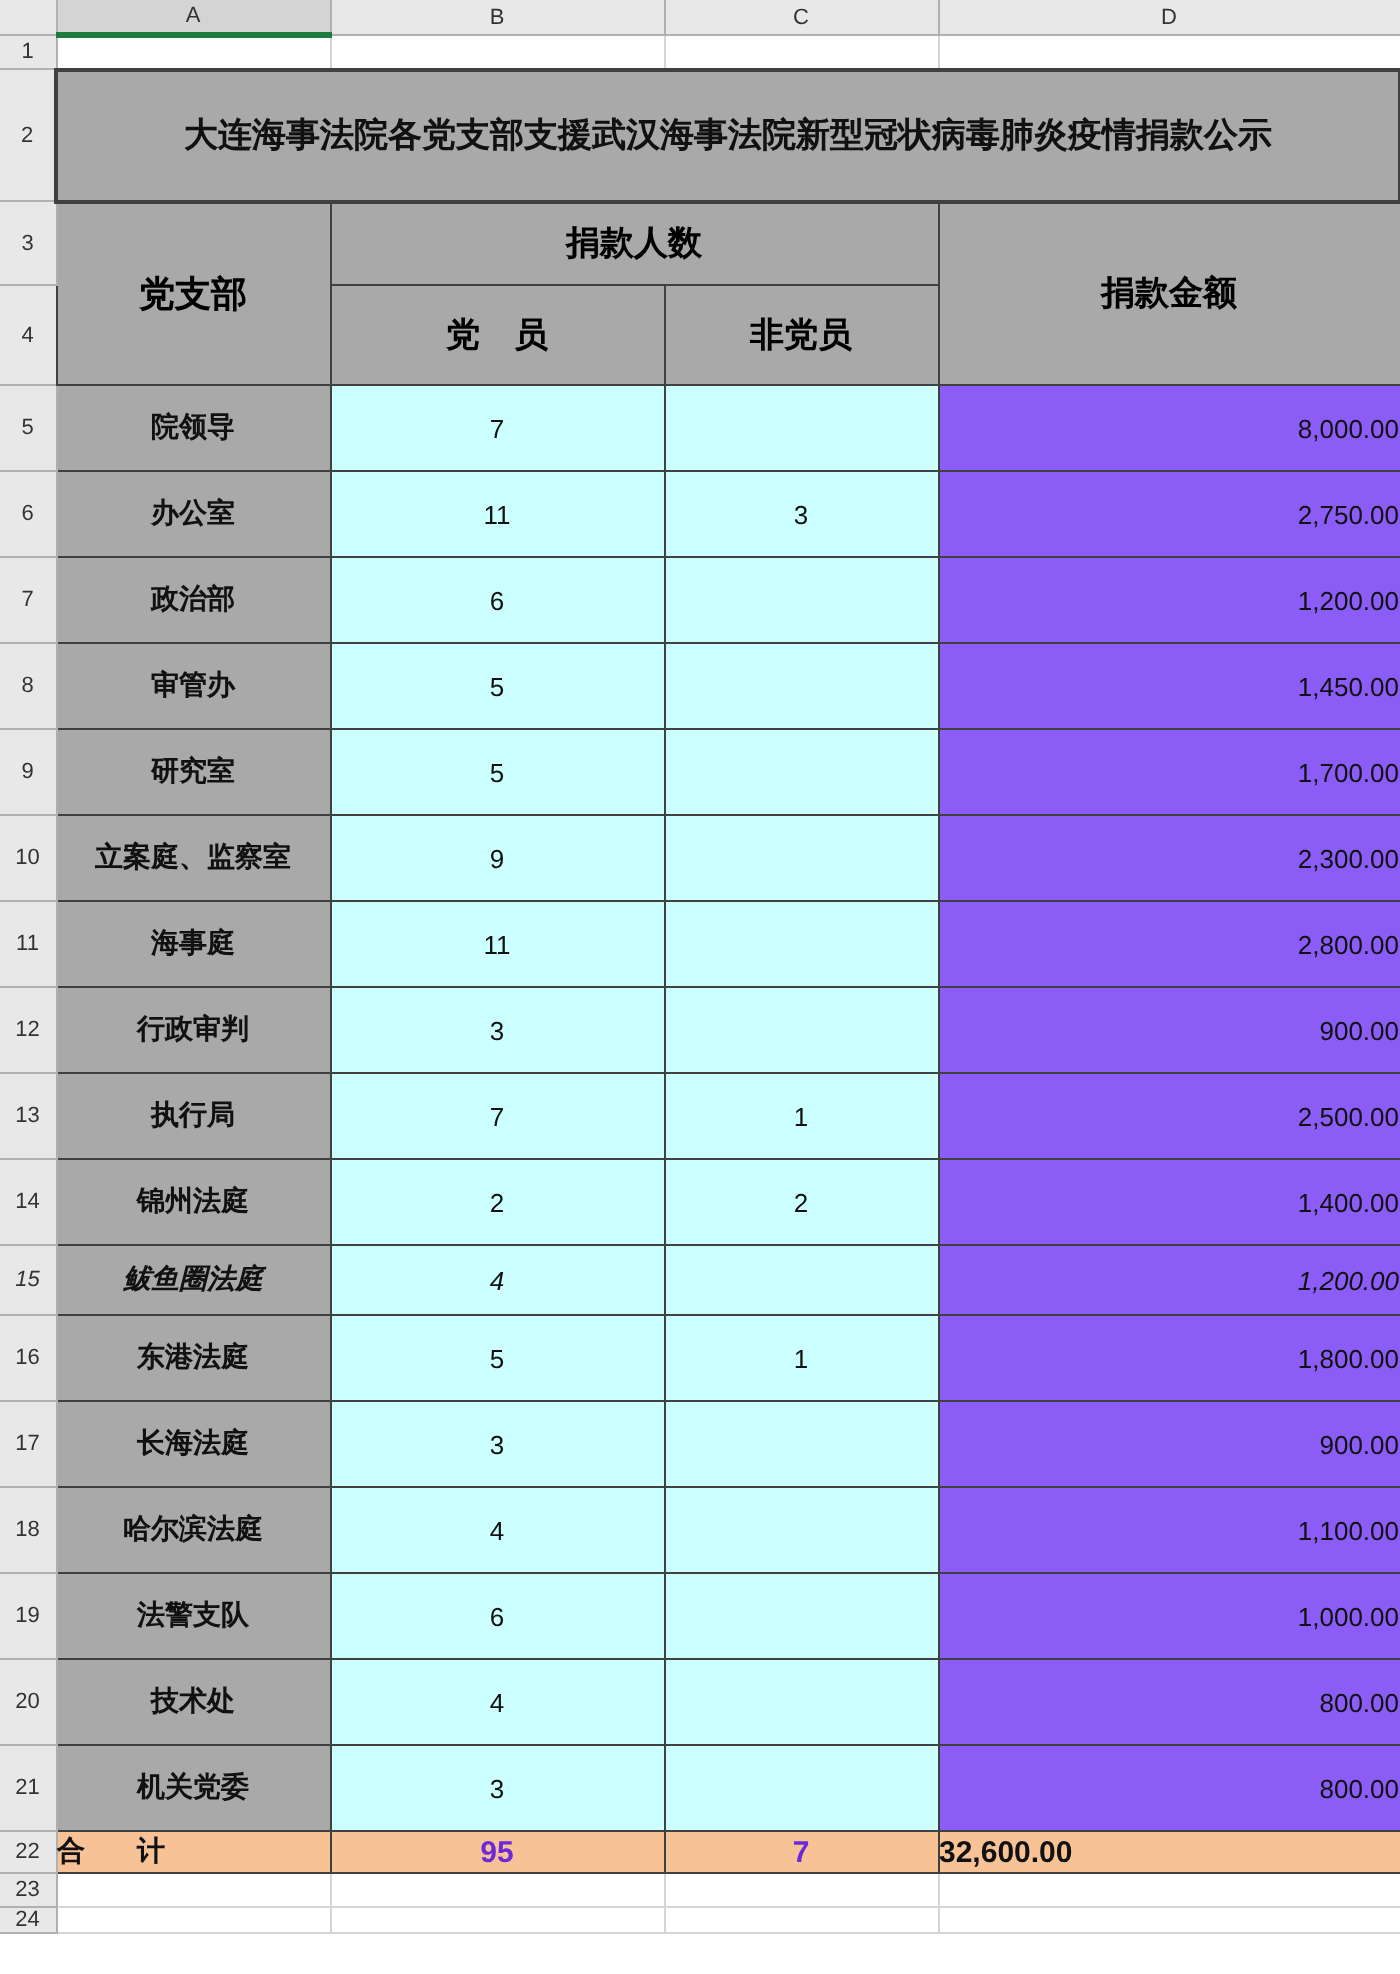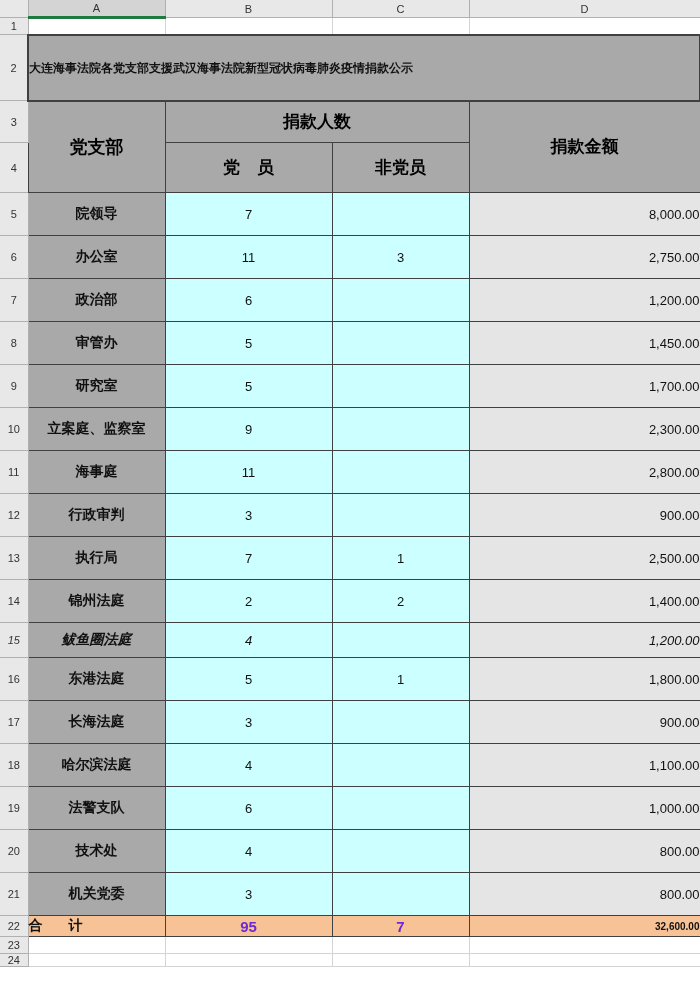--- a/index.html
+++ b/index.html
@@ -71,23 +71,23 @@
     border-top: none;
     text-align: center;
     font-size: 11px;
     color: #333;
     vertical-align: middle;
     box-sizing: border-box;
   }
   .title-cell {
     background: #a9a9a9;
     border: 2px solid #404040;
-    text-align: left;
-    font-weight: bold;
-    font-size: 12px;
+    text-align: center;
+    font-weight: bold;
+    font-size: 17px;
     color: #111;
     line-height: 1.5;
     font-family: "Liberation Serif", serif;
     padding: 4px 10px;
   }
   .hdr {
     background: #a9a9a9;
     text-align: center;
     font-weight: bold;
     font-size: 17px;
@@ -109,21 +109,21 @@
   }
   .num {
     background: #ccffff;
     text-align: center;
     font-size: 13px;
     color: #111;
     font-family: "Liberation Sans", sans-serif;
     border: 1px solid #404040;
   }
   .money {
-    background: #e5e5e5;
+    background: #8b5cf6;
     text-align: right;
     padding-right: 10px;
     font-size: 13px;
     color: #111;
     font-family: "Liberation Sans", sans-serif;
     border: 1px solid #404040;
   }
   .total-lbl {
     background: #f7c396;
     text-align: left;
@@ -138,23 +138,22 @@
   .total-num {
     background: #f7c396;
     text-align: center;
     font-size: 15px;
     font-weight: bold;
     color: #6d28d9;
     border: 1px solid #404040;
   }
   .total-money {
     background: #f7c396;
-    text-align: right;
     padding-right: 10px;
-    font-size: 10px;
+    font-size: 15px;
     font-weight: bold;
     color: #111;
     border: 1px solid #404040;
   }
   .empty-row-cell {
     background: #ffffff;
     border: 1px solid #d4d4d4;
     border-top: none;
     border-left: none;
   }

